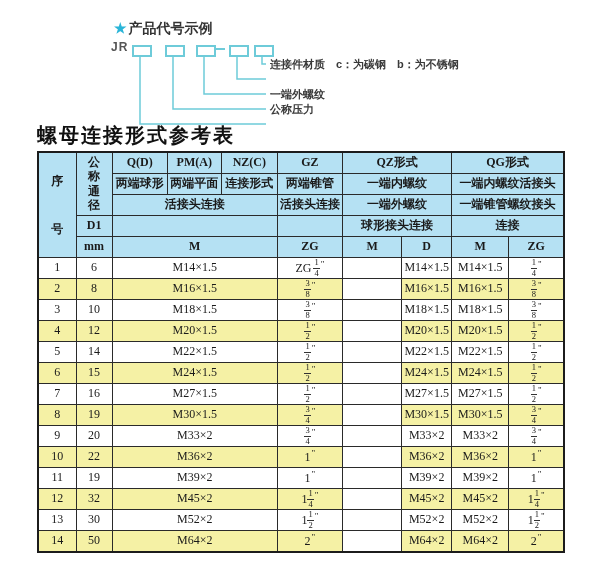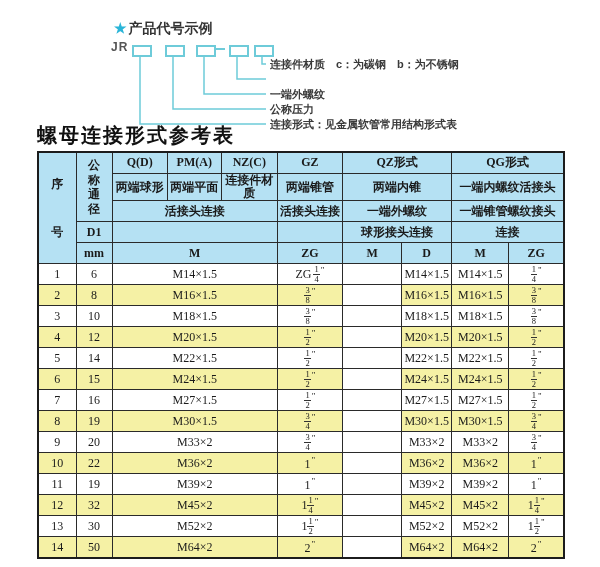--- a/index.html
+++ b/index.html
@@ -60,21 +60,20 @@
     <svg class="connectors" width="600" height="150">
       <polyline points="262,55 262,64 266,64" fill="none" stroke="#6ecbd9" stroke-width="1.5"></polyline>
       <polyline points="237,55 237,79 266,79" fill="none" stroke="#6ecbd9" stroke-width="1.5"></polyline>
       <polyline points="204,55 204,94 266,94" fill="none" stroke="#6ecbd9" stroke-width="1.5"></polyline>
       <polyline points="173,55 173,109 266,109" fill="none" stroke="#6ecbd9" stroke-width="1.5"></polyline>
       <polyline points="140,55 140,124 266,124" fill="none" stroke="#6ecbd9" stroke-width="1.5"></polyline>
     </svg>
     <div class="diag-label" style="top:57px">连接件材质　c：为碳钢　b：为不锈钢</div>
     <div class="diag-label" style="top:87px">一端外螺纹</div>
     <div class="diag-label" style="top:102px">公称压力</div>
-    <div class="diag-label" style="top:117px">连接形式：见金属软管常用结构形式表</div>
   </div>
 
   <h1 class="table-title">螺母连接形式参考表</h1>
 
   <table class="ref-table">
     <colgroup>
       <col style="width:38px">
         <col style="width:36px">
         <col style="width:55px">
         <col style="width:54px">
@@ -104,23 +103,23 @@
         <th>Q(D)</th>
         <th>PM(A)</th>
         <th>NZ(C)</th>
         <th>GZ</th>
         <th colspan="2">QZ形式</th>
         <th colspan="2">QG形式</th>
       </tr>
       <tr>
         <th>两端球形</th>
         <th>两端平面</th>
-        <th>连接件材质</th>
+        <th>连接形式</th>
         <th>两端锥管</th>
-        <th colspan="2">两端内锥</th>
+        <th colspan="2">一端内螺纹</th>
         <th colspan="2">一端内螺纹活接头</th>
       </tr>
       <tr>
         <th colspan="3">活接头连接</th>
         <th>活接头连接</th>
         <th colspan="2">一端外螺纹</th>
         <th colspan="2">一端锥管螺纹接头</th>
       </tr>
       <tr>
         <th>D1</th>

